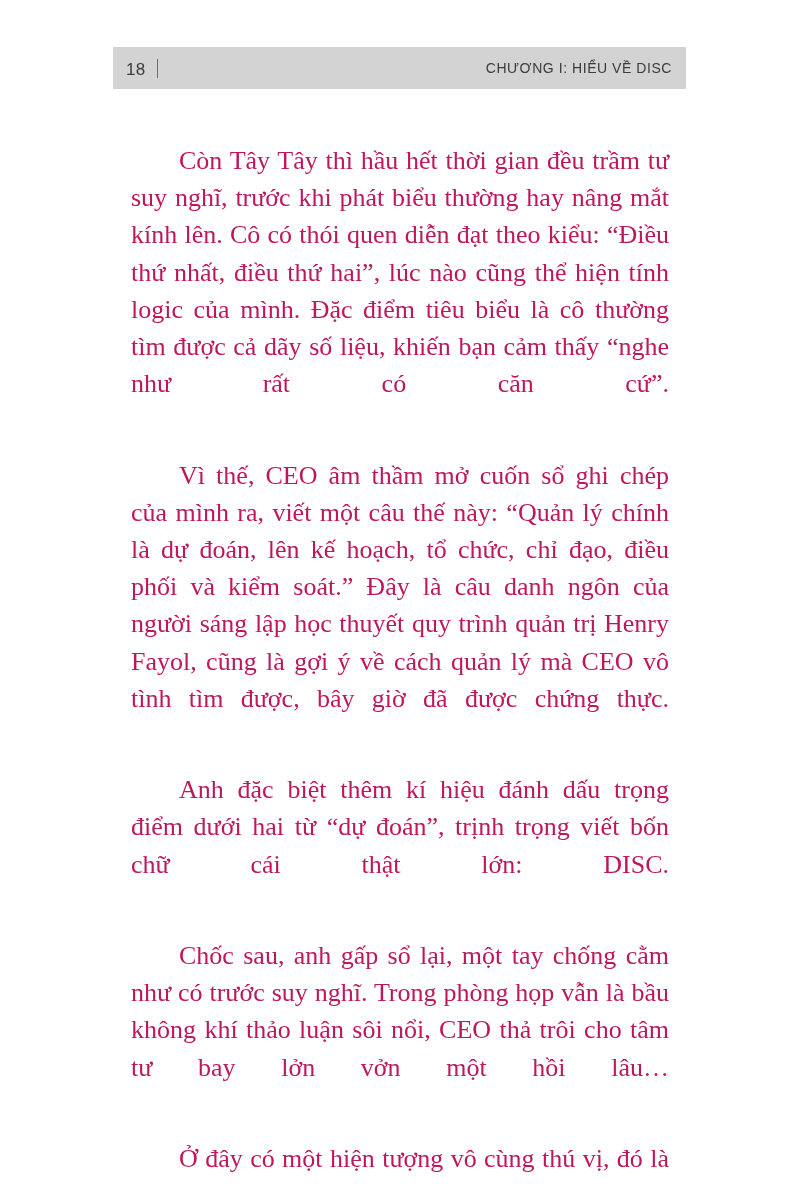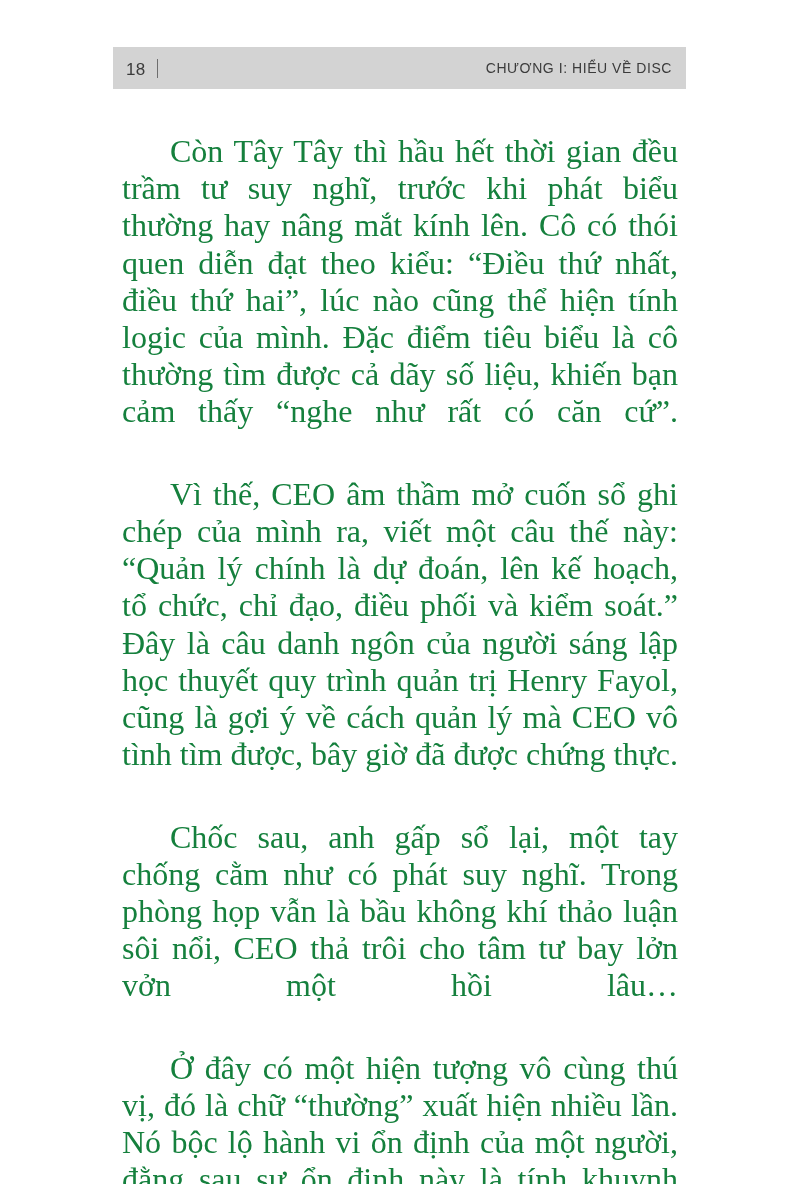--- a/index.html
+++ b/index.html
@@ -64,24 +64,24 @@
 
   
   .text-column {
     position: absolute;
     left: 114px;
     top: 125px;
     width: 572px;
   }
 
   .body-paragraph {
-    margin: 8px;
-    font-size: 32px;
+    margin: 17px;
+    font-size: 26px;
     line-height: 37.2px;
-    color: #15803d;
+    color: #be185d;
     text-align: justify;
     text-justify: inter-word;
     text-indent: 48px;
     -webkit-font-smoothing: antialiased;
   }
 
   .body-paragraph + .body-paragraph {
     margin-top: 0px;
   }
 
@@ -101,17 +101,18 @@
     <div class="header-left">
       <span class="page-number">18</span>
       <span class="header-rule"></span>
     </div>
     <span class="running-head">CHƯƠNG I: HIỂU VỀ DISC</span>
   </div>
 
   <div class="text-column">
     <p class="body-paragraph">Còn Tây Tây thì hầu hết thời gian đều trầm tư suy nghĩ, trước khi phát biểu thường hay nâng mắt kính lên. Cô có thói quen diễn đạt theo kiểu: “Điều thứ nhất, điều thứ hai”, lúc nào cũng thể hiện tính logic của mình. Đặc điểm tiêu biểu là cô thường tìm được cả dãy số liệu, khiến bạn cảm thấy “nghe như rất có căn cứ”.</p>
     <p class="body-paragraph">Vì thế, CEO âm thầm mở cuốn sổ ghi chép của mình ra, viết một câu thế này: “Quản lý chính là dự đoán, lên kế hoạch, tổ chức, chỉ đạo, điều phối và kiểm soát.” Đây là câu danh ngôn của người sáng lập học thuyết quy trình quản trị Henry Fayol, cũng là gợi ý về cách quản lý mà CEO vô tình tìm được, bây giờ đã được chứng thực.</p>
-    <p class="body-paragraph">Chốc sau, anh gấp sổ lại, một tay chống cằm như có phát suy nghĩ. Trong phòng họp vẫn là bầu không khí thảo luận sôi nổi, CEO thả trôi cho tâm tư bay lởn vởn một hồi lâu…</p>
+    <p class="body-paragraph">Anh đặc biệt thêm kí hiệu đánh dấu trọng điểm dưới hai từ “dự đoán”, trịnh trọng viết bốn chữ cái thật lớn: DISC.</p>
+    <p class="body-paragraph">Chốc sau, anh gấp sổ lại, một tay chống cằm như có trước suy nghĩ. Trong phòng họp vẫn là bầu không khí thảo luận sôi nổi, CEO thả trôi cho tâm tư bay lởn vởn một hồi lâu…</p>
     <p class="body-paragraph">Ở đây có một hiện tượng vô cùng thú vị, đó là chữ “thường” xuất hiện nhiều lần. Nó bộc lộ hành vi ổn định của một người, đằng sau sự ổn định này là tính khuynh hướng của hành vi, khi khuynh hướng trở thành một loại thói quen, thói quen sẽ biến thành “trạng thái thường xuyên”. Nếu có thể nắm được “trạng thái thường xuyên” của một người thì sẽ có thể “dự đoán” được câu tiếp theo người đó sẽ nói, bước tiếp theo họ sẽ</p>
   </div>
 
 </div>
 
 </body></html>

